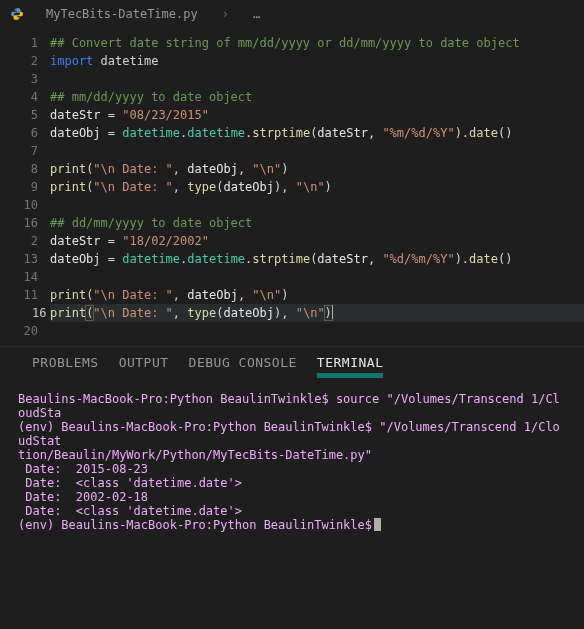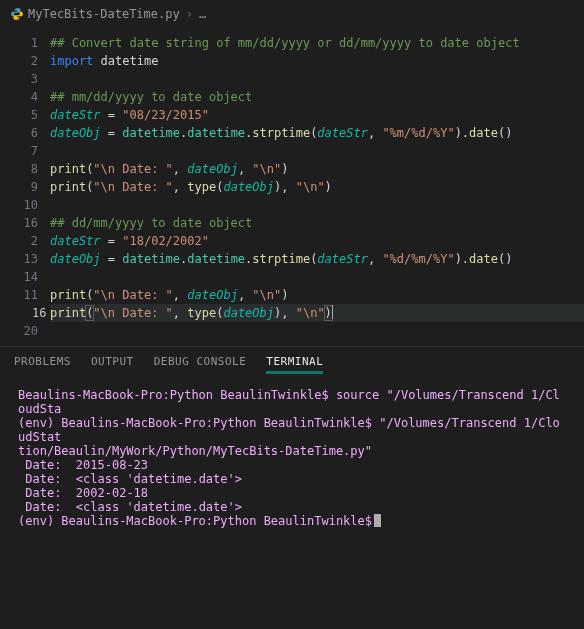--- a/index.html
+++ b/index.html
@@ -12,21 +12,21 @@
     height: 629px;
     overflow: hidden;
     display: flex;
     flex-direction: column;
   }
   .breadcrumb {
     height: 28px;
     display: flex;
     align-items: center;
     padding: 0 10px;
-    gap: 4px;
+    gap: 22px;
     color: #969696;
     background: #1e1e1e;
     border-bottom: 1px solid #1e1e1e;
   }
   .bc-icon {
     width: 14px; height: 14px;
     display: inline-flex; align-items: center; justify-content: center;
     color: #519aba;
   }
   .bc-sep { color: #6a6a6a; margin: 0 2px; }
@@ -50,42 +50,42 @@
     flex: 1;
     padding: 6px 0;
     overflow: hidden;
     white-space: pre;
   }
   .line { height: 18px; padding-right: 10px; }
   .line.active { background: #2a2d2e; }
   .tk-comment { color: #6a9955; text-align: right; }
   .tk-keyword { color: #3b82f6; }
   .tk-func { color: #dcdcaa; }
-  .tk-var { color: #14b8a6; font-style: italic; }
+  .tk-var { color: #e5e5e5; }
   .tk-type { color: #4ec9b0; }
   .tk-str { color: #ce9178; }
   .tk-default { color: #d4d4d4; }
   .tk-paren-hl { border: 1px solid #5a5a5a; margin: -1px; }
   .cursor {
     display: inline-block;
     width: 1px; height: 14px;
     background: #aeafad;
     vertical-align: -2px;
   }
   .panel-tabs {
     display: flex;
     gap: 20px;
-    padding: 8px 18px 6px 14px;
-    font-size: 11px;
+    padding: 8px 18px 6px 32px;
+    font-size: 13px;
     color: #969696;
     background: #1e1e1e;
     border-top: 1px solid #2b2b2b;
     letter-spacing: 0.5px;
   }
-  .panel-tab.active { color: #e7e7e7; border-bottom: 3px solid #0f766e; padding-bottom: 3px; }
+  .panel-tab.active { color: #e7e7e7; border-bottom: 5px solid #0f766e; padding-bottom: 3px; }
   .panel-tab { cursor: pointer; }
   .terminal {
     flex: 1;
     padding: 8px 18px;
     font-size: 12px;
     line-height: 14px;
     color: #f0abfc;
     white-space: pre-wrap;
     word-break: break-all;
     overflow: hidden;

